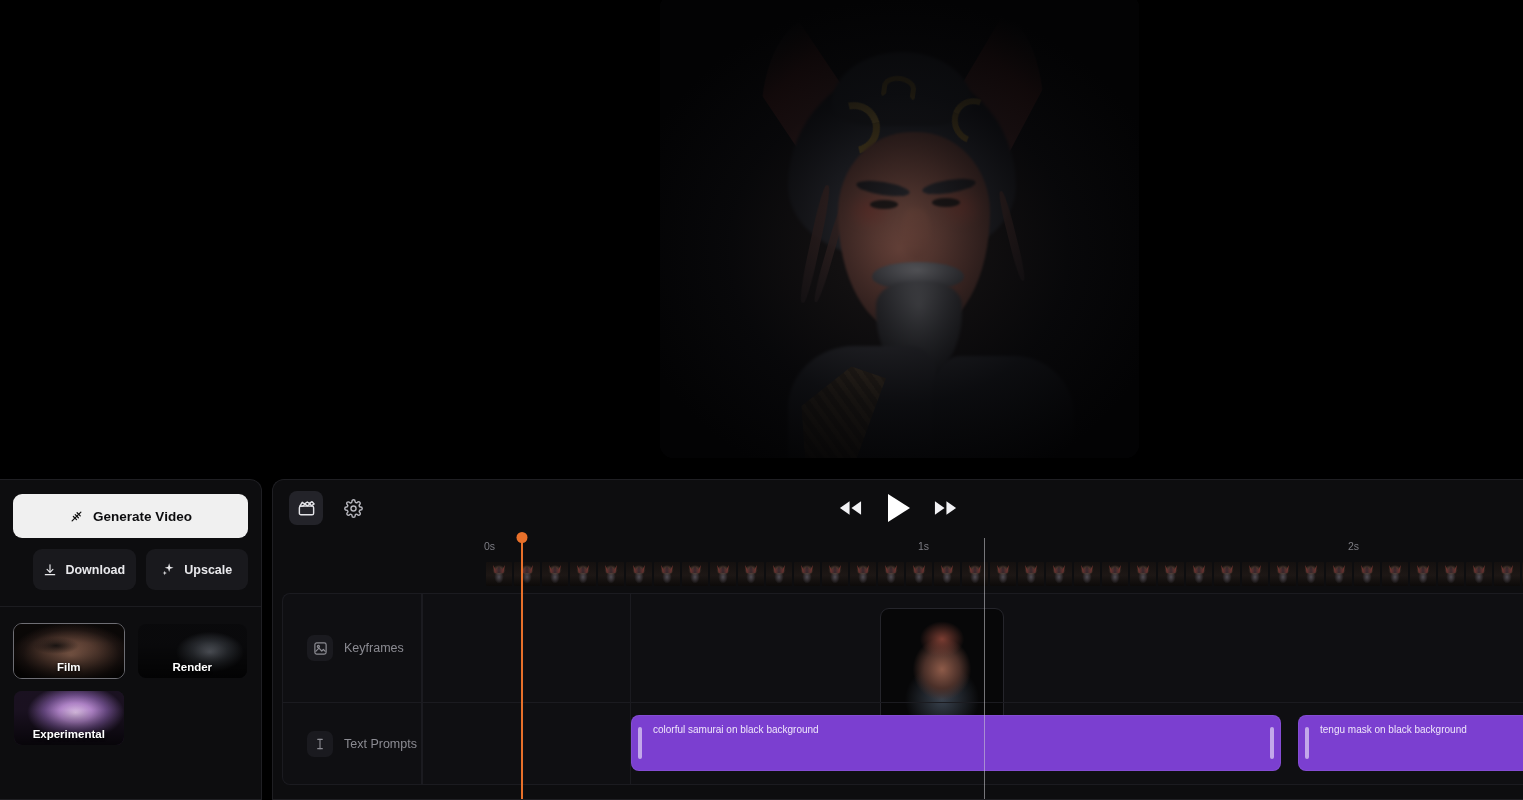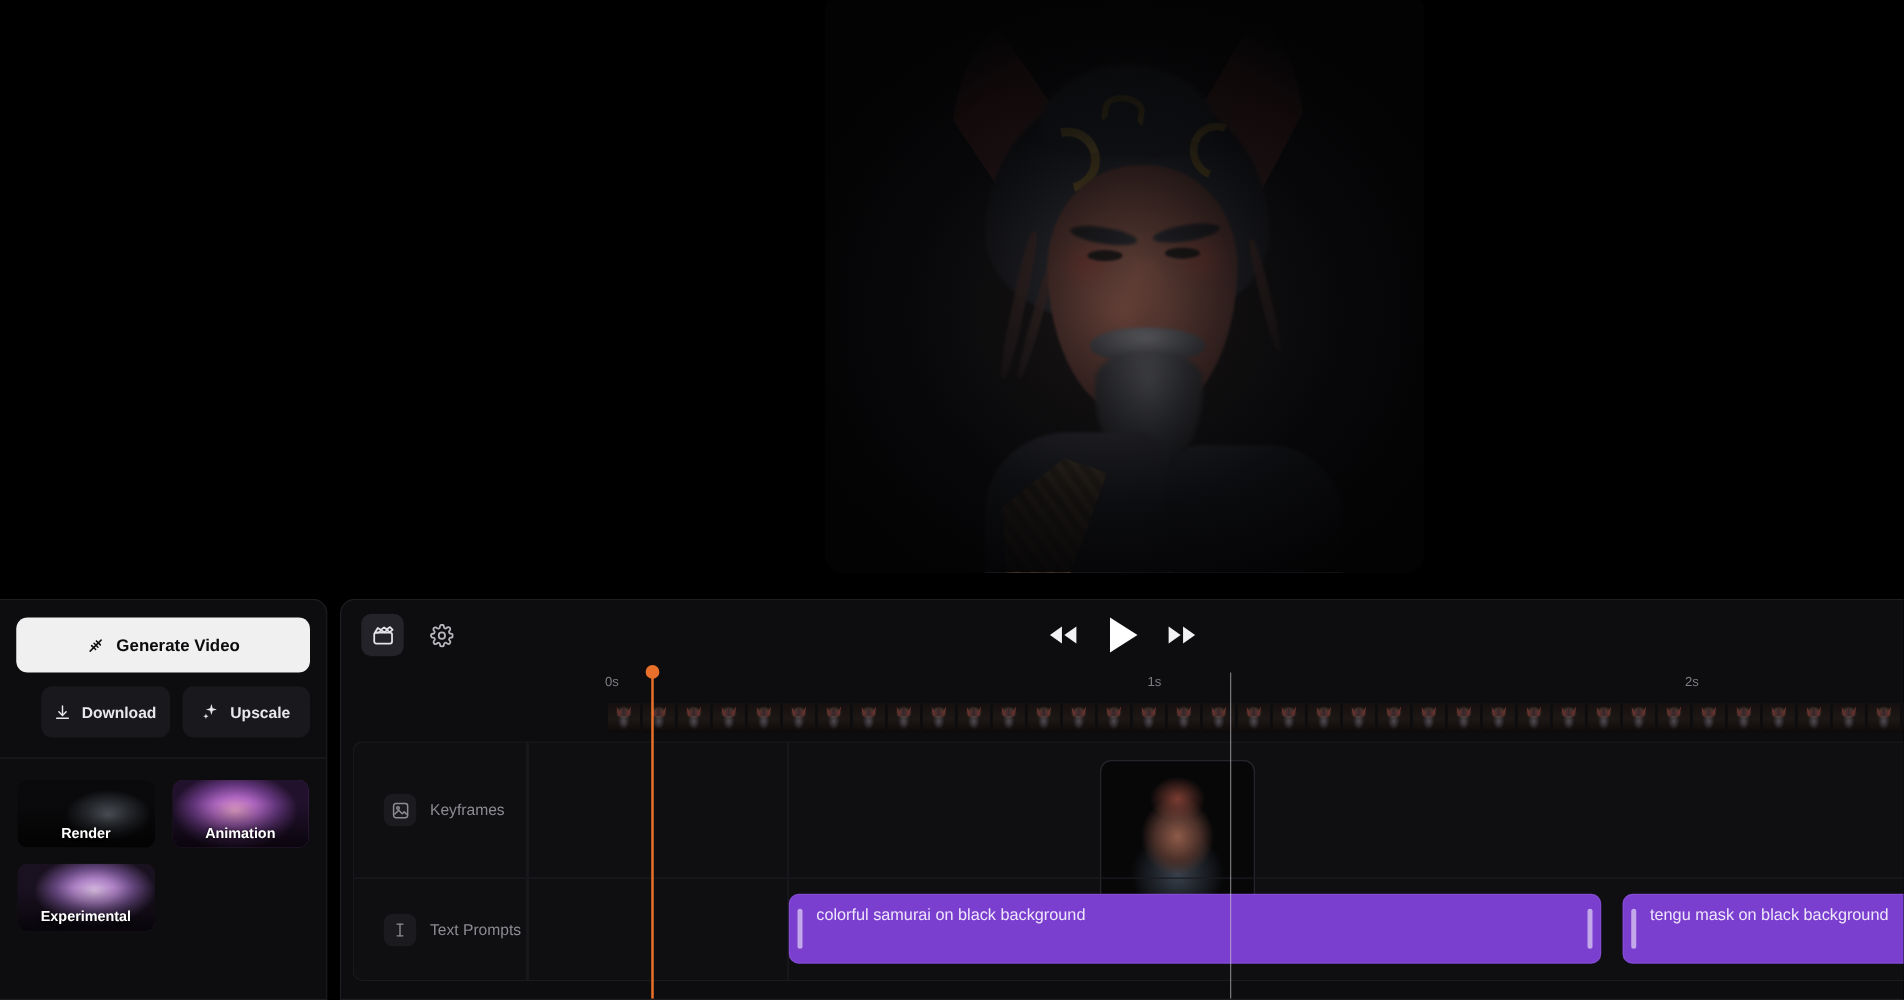--- a/index.html
+++ b/index.html
@@ -452,21 +452,21 @@
     top: 12px;
     height: 56px;
     background: #7b3fd0;
     border-radius: 8px;
     cursor: pointer;
     box-shadow: inset 0 0 0 1px rgba(255,255,255,0.07);
   }
   .clip-text {
     position: absolute;
     left: 22px; top: 9px;
-    font-size: 13px;
+    font-size: 10px;
     color: #efe6fb;
     white-space: nowrap;
   }
   .handle {
     position: absolute;
     top: 12px;
     width: 4px; height: 32px;
     background: rgba(255,255,255,0.55);
     border-radius: 3px;
   }
@@ -584,29 +584,29 @@
                 <path d="M13 2 L14.6 7.4 L20 9 L14.6 10.6 L13 16 L11.4 10.6 L6 9 L11.4 7.4 Z"></path>
                 <path d="M6 14 L6.9 16.6 L9.5 17.5 L6.9 18.4 L6 21 L5.1 18.4 L2.5 17.5 L5.1 16.6 Z"></path>
               </svg>
             </span>
             <span>Upscale</span>
           </button>
         </div>
       </div>
 
       <div class="styles">
+        <div class="style-card sel">
+          <div class="style-thumb th-film"></div>
+          <div class="style-shade"></div>
+          <div class="style-label">Film</div>
+        </div>
         <div class="style-card">
           <div class="style-thumb th-render"></div>
           <div class="style-shade"></div>
           <div class="style-label">Render</div>
-        </div>
-        <div class="style-card">
-          <div class="style-thumb th-anim"></div>
-          <div class="style-shade"></div>
-          <div class="style-label">Animation</div>
         </div>
         <div class="style-card">
           <div class="style-thumb th-exp"></div>
           <div class="style-shade"></div>
           <div class="style-label">Experimental</div>
         </div>
       </div>
     </div>
 
     <div class="tl-panel">

